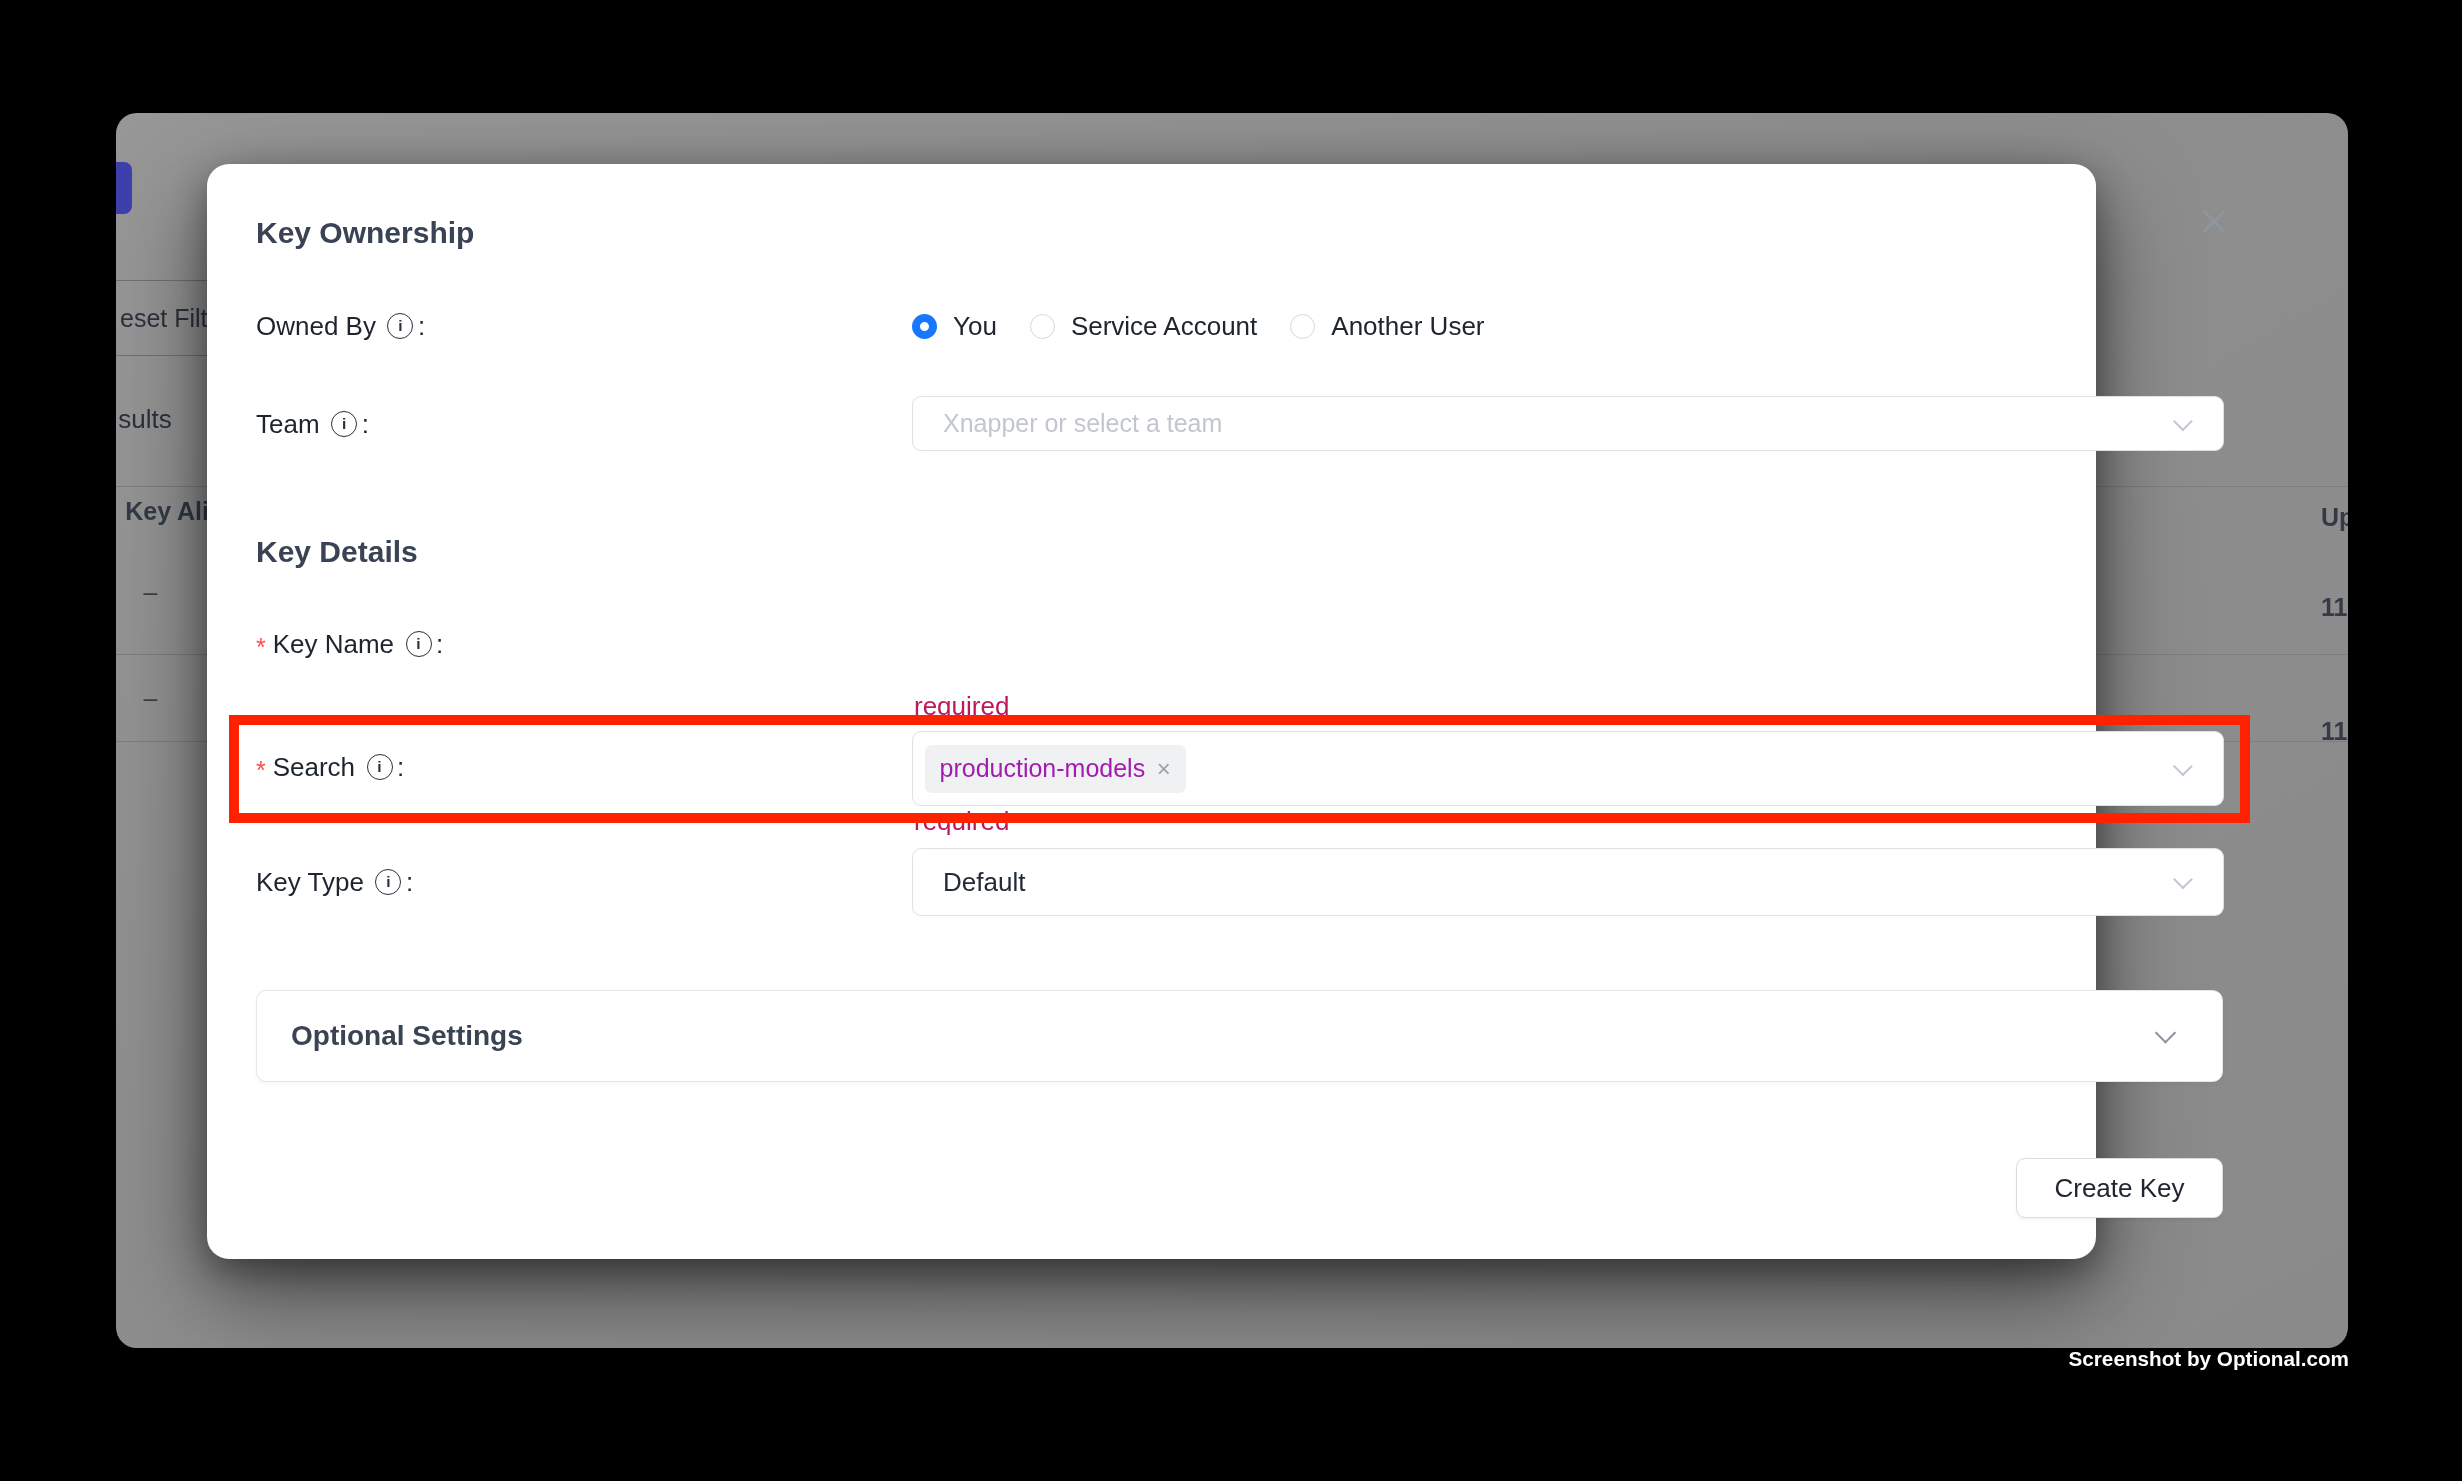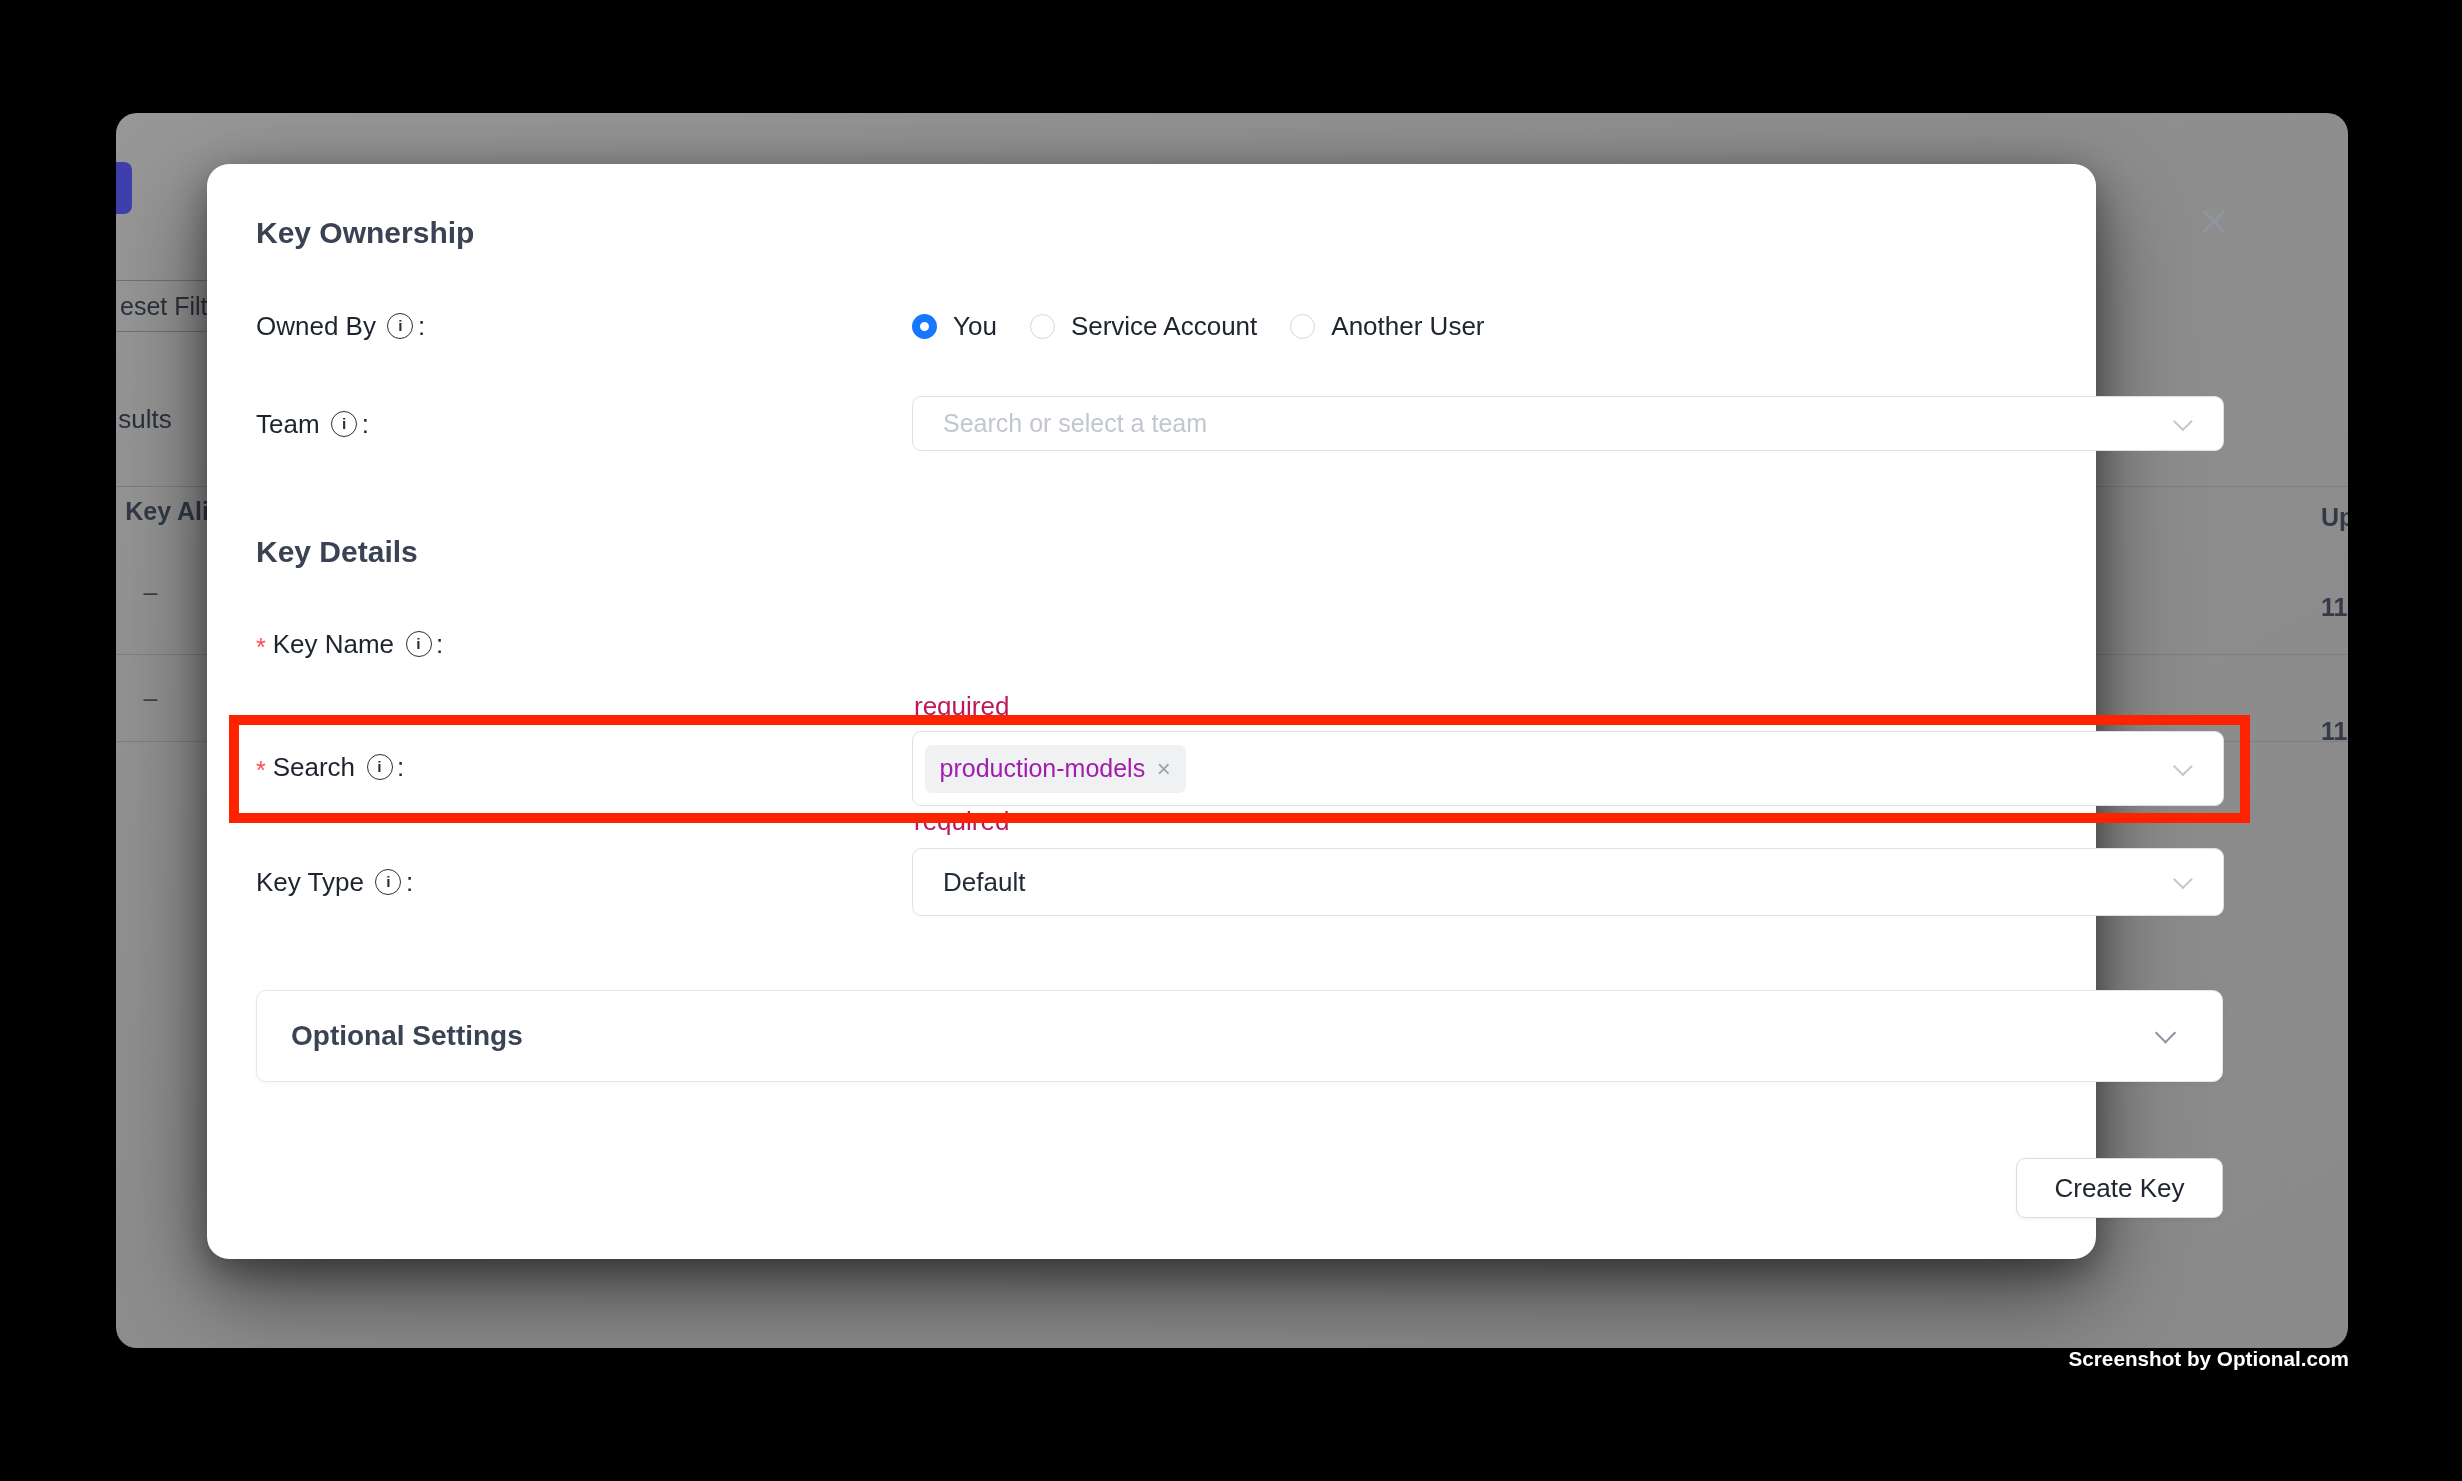--- a/index.html
+++ b/index.html
@@ -10,21 +10,21 @@
   .app-window {
     position:absolute; left:116px; top:113px; width:2232px; height:1235px;
     border-radius:20.7px; overflow:hidden;
     background:linear-gradient(150deg,#979797 0%,#8e8e8e 45%,#8a8a8a 100%);
   }
   .blue-fragment {
     position:absolute; left:0; top:49px; width:15.5px; height:52px;
     background:#3f40ad; border-radius:0 8px 8px 0;
   }
   .reset-btn-fragment {
-    position:absolute; left:-23px; top:167px; width:143px; height:52px;
+    position:absolute; left:-23px; top:167px; width:143px; height:76px;
     border:1.1px solid #6e7177; border-radius:8px;
     display:flex; align-items:center;
   }
   .reset-btn-fragment span { margin-left:26px; font-size:25px; color:#2c323d; white-space:nowrap; }
   .results-text {
     position:absolute; left:2.3px; top:291px; font-size:26px; font-weight:500; color:#2b313c; white-space:nowrap;
   }
   .bg-line { position:absolute; left:0; width:100%; height:1.1px; background:#7b7e83; }
   .line-header-top { top:373px; }
   .line-row-1 { top:541px; }
@@ -179,21 +179,21 @@
       <span>Another User</span>
     </div>
   </div>
 
   <div class="field-label lbl-team">
     <span>Team</span>
     <i class="info-icon">i</i>
     <span>:</span>
   </div>
   <div class="select-box sel-team">
-    <span class="placeholder">Search or select a team</span>
+    <span class="placeholder">Xnapper or select a team</span>
     <span class="chevron"></span>
   </div>
 
   <div class="section-title title-2">Key Details</div>
 
   <div class="field-label lbl-name">
     <span class="req-star">*</span>
     <span>Key Name</span>
     <i class="info-icon">i</i>
     <span>:</span>

